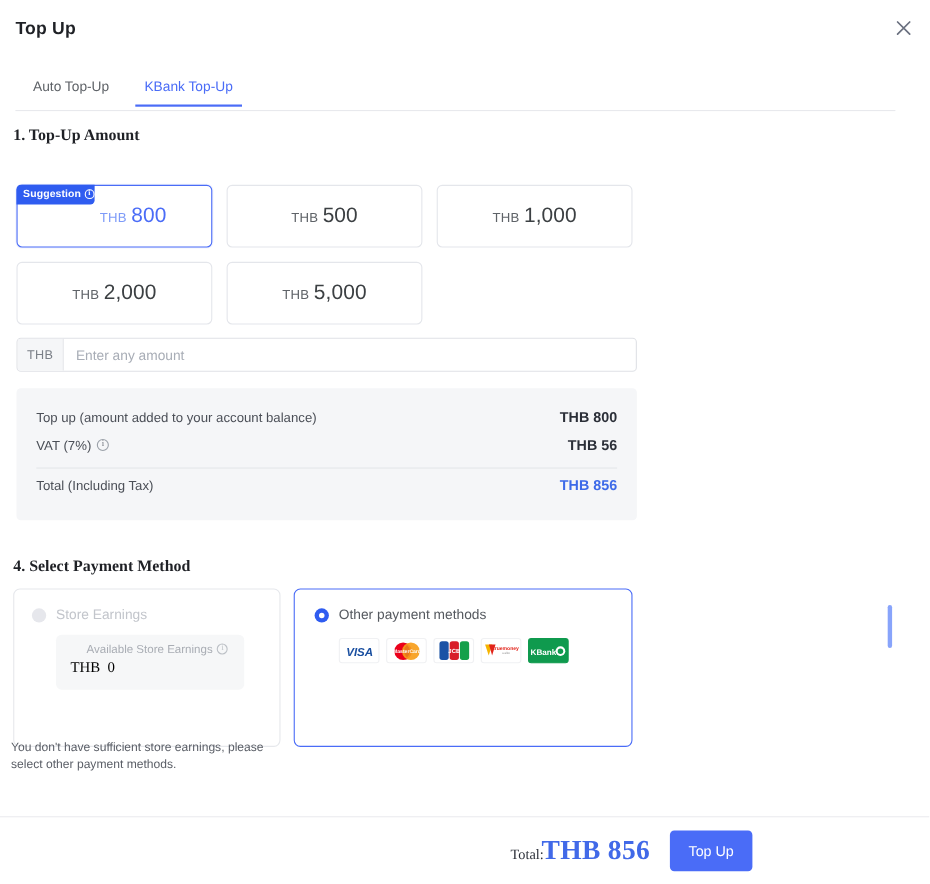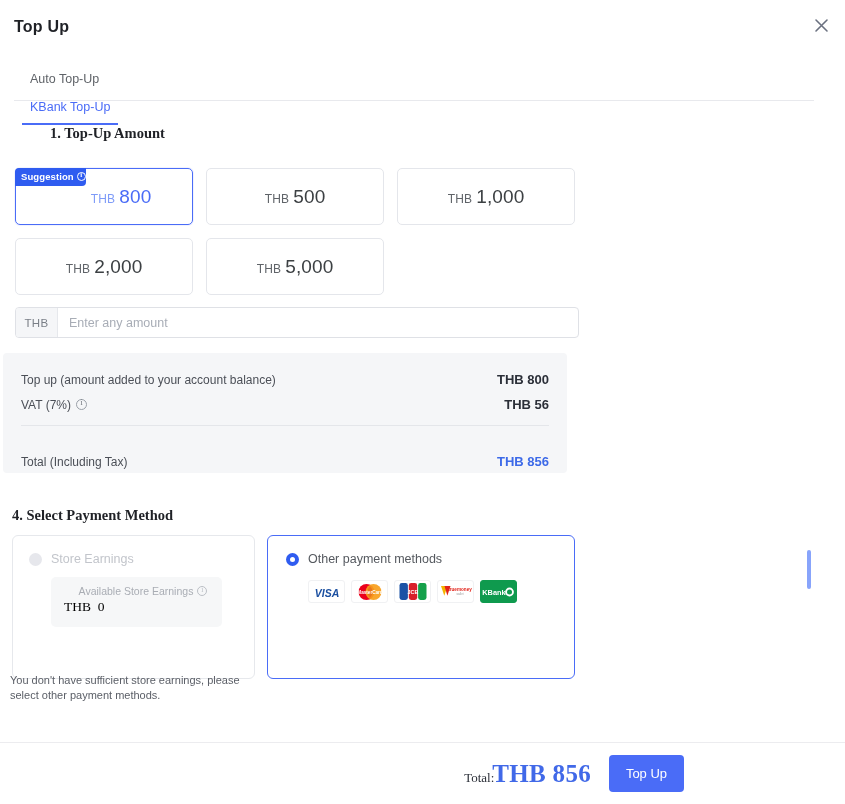--- a/index.html
+++ b/index.html
@@ -24,39 +24,39 @@
     width:28px; height:28px; cursor:pointer;
     display:flex; align-items:center; justify-content:center;
   }
   .close-btn svg { display:block; }
 
   
   .tabs {
     position:absolute; left:14px; top:68px; width:800px;
     height:33px;
     border-bottom:1px solid #e8e9ed;
-    display:flex; align-items:flex-start;flex-direction:column;
+    display:flex; align-items:flex-start;
   }
   .tab {
     font-size:12.5px; color:#5f6368; padding:4px 16px 10px 16px;
     cursor:pointer; position:relative; white-space:nowrap;
   }
   .tab.active { color:#4a6cf7; }
   .tab.active:after {
     content:""; position:absolute; left:8px; right:8px; bottom:-1px;
     height:2px; background:#4a6cf7;
   }
 
   
   .section-head {
     position:absolute; left:12px;
     font-family:"Liberation Serif", serif;
     font-size:14.5px; font-weight:bold; color:#1f2126;
   }
-  #sec1 { top:125px;margin-left:38px; }
+  #sec1 { top:115px; }
   #sec2 { top:507px; }
 
   
   .amount-grid {
     position:absolute; left:15px; top:168px;
     width:600px;
     display:flex; flex-wrap:wrap; gap:13px 13px;
   }
   .amt-card {
     width:178px; height:57px;
@@ -116,31 +116,31 @@
   }
   .amt-input input {
     flex:1; border:0; outline:0; padding:0 11px;
     font-size:12.5px; font-family:"Liberation Sans", sans-serif;
     color:#3c4043; background:transparent;
   }
   .amt-input input::placeholder { color:#a8adb6; }
 
   
   .summary {
-    position:absolute; left:3px; top:353px;
+    position:absolute; left:15px; top:353px;
     width:564px; height:120px;
     background:#f5f6f8; border-radius:4px;
     padding:14px 18px 0 18px;
   }
   .sum-row {
     display:flex; justify-content:space-between; align-items:center;
     height:25px; font-size:12px; color:#4b4f57;
   }
   .sum-row .val { font-size:13px; font-weight:bold; color:#2b2f38; }
-  .sum-row.total { margin-top:23px; padding-top:0; }
+  .sum-row.total { margin-top:2px; padding-top:0; }
   .sum-row.total .val { color:#3d6ae8; }
   .sum-div {
     height:1px; background:#e4e6ea; margin:8px 0 0 0;
   }
   .i-circle {
     display:inline-block; width:11px; height:11px;
     border:1px solid #9aa0a8; border-radius:50%;
     position:relative; margin-left:5px; vertical-align:-1px;
   }
   .i-circle:after {

